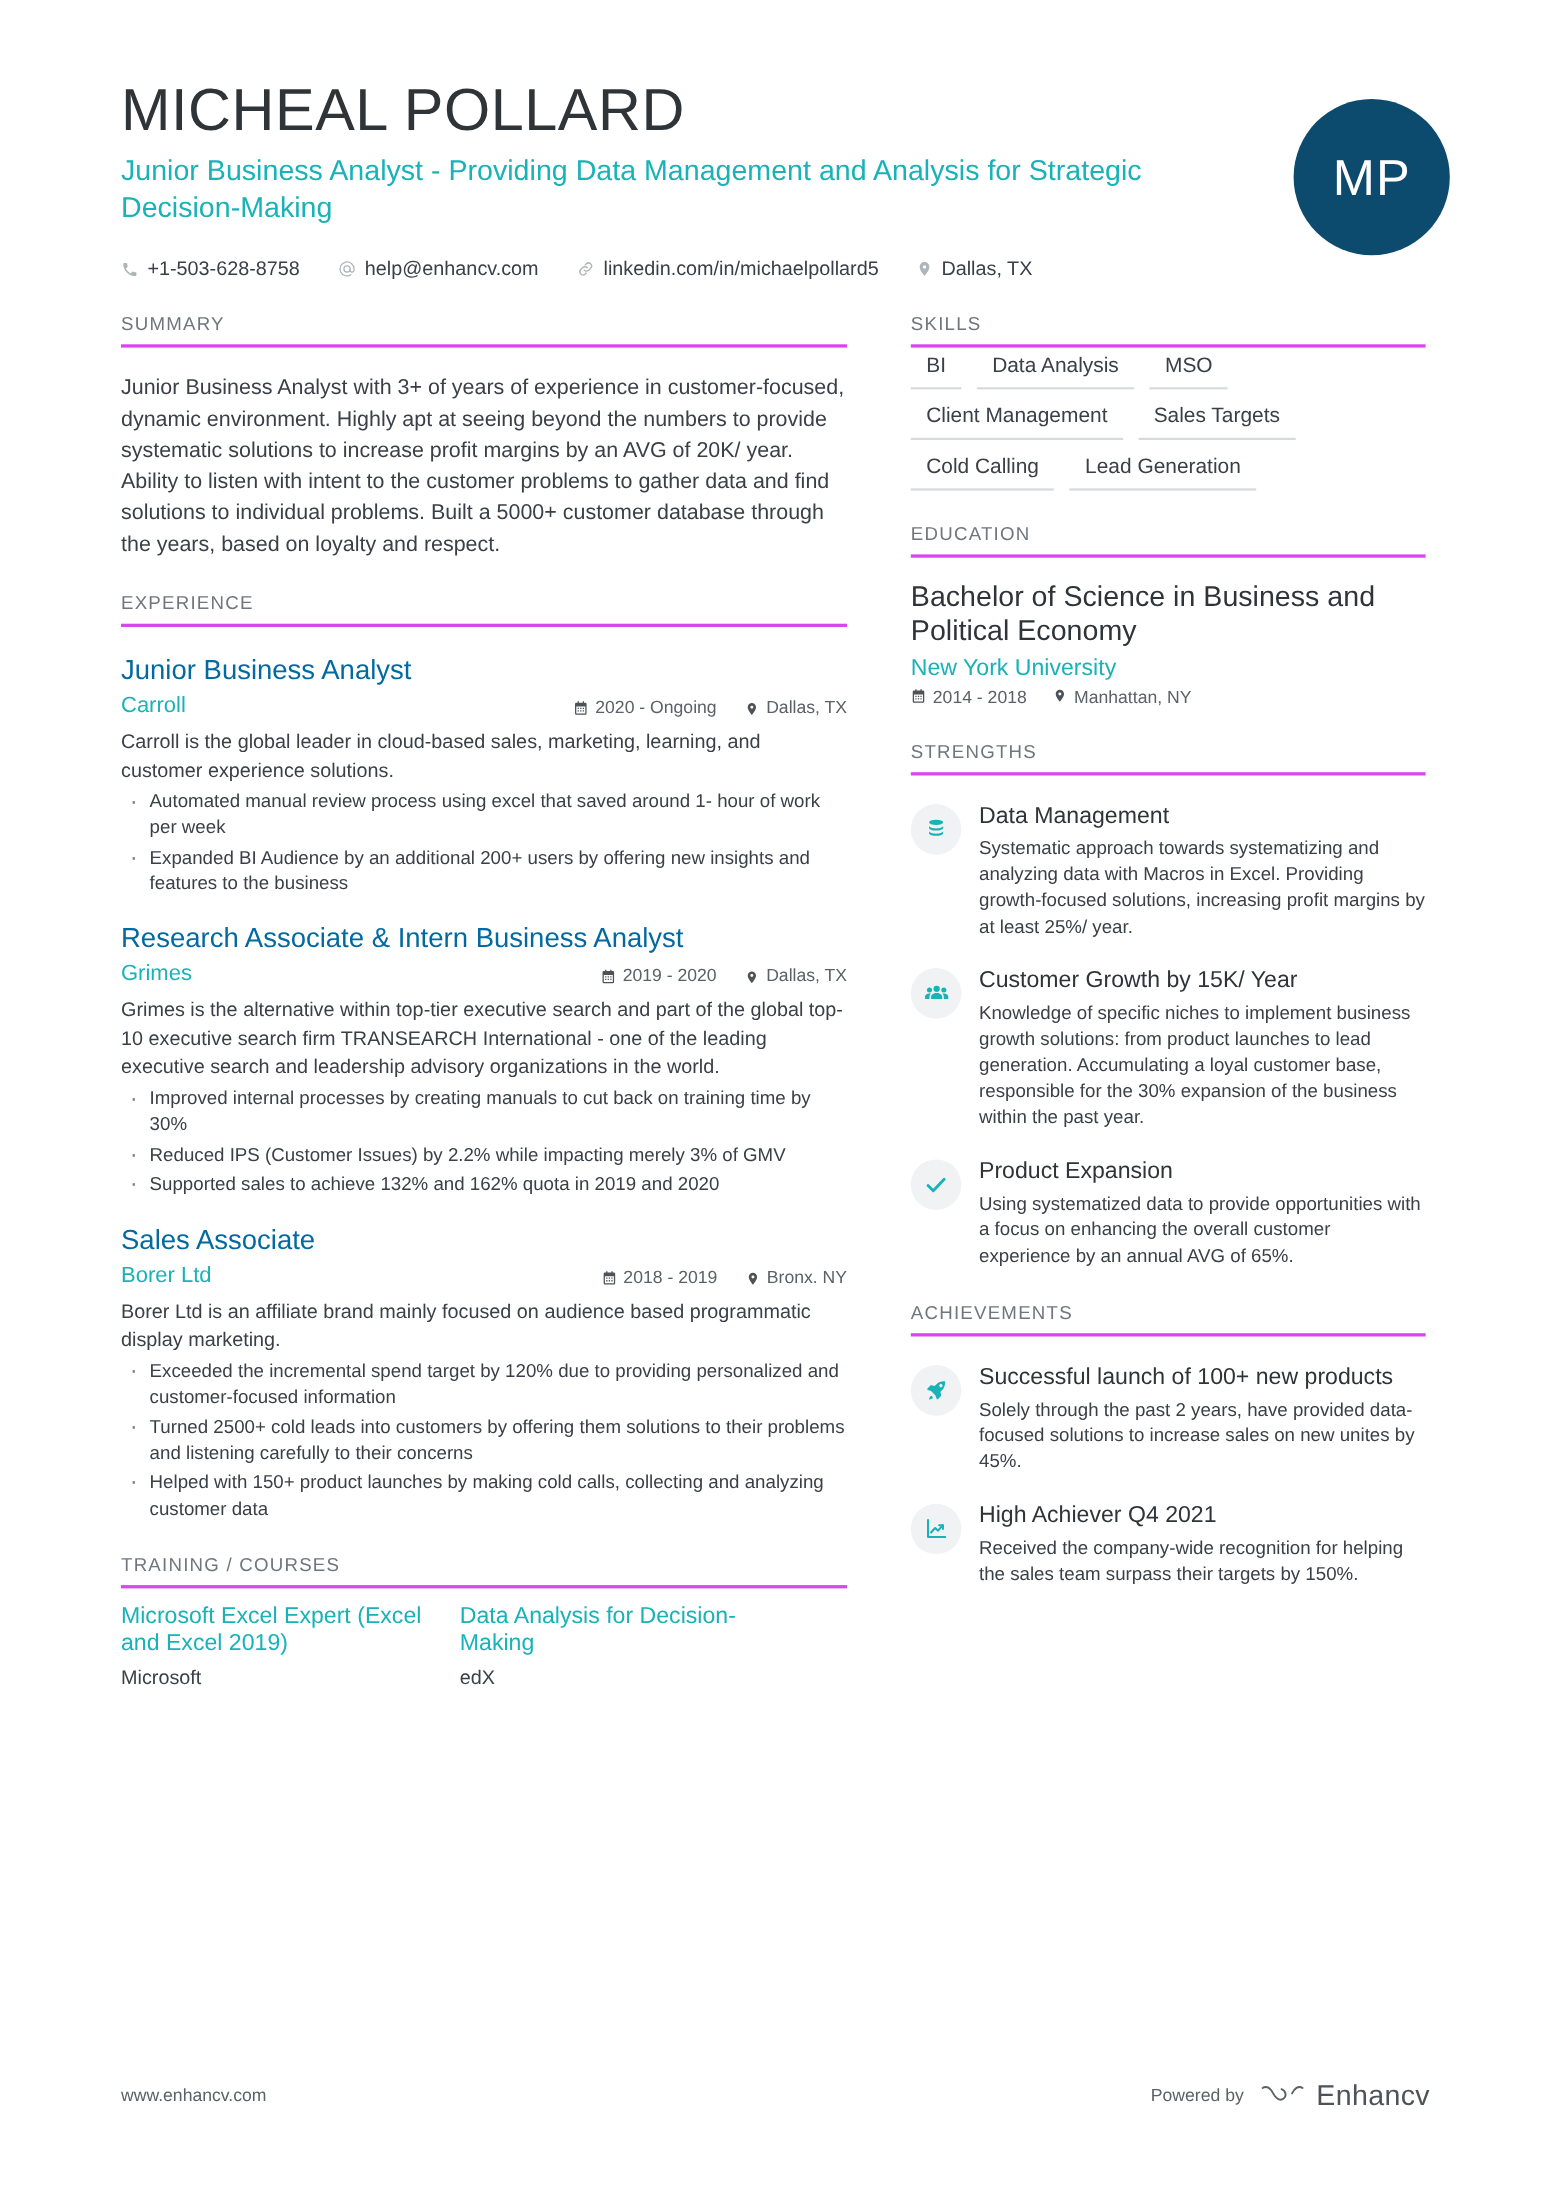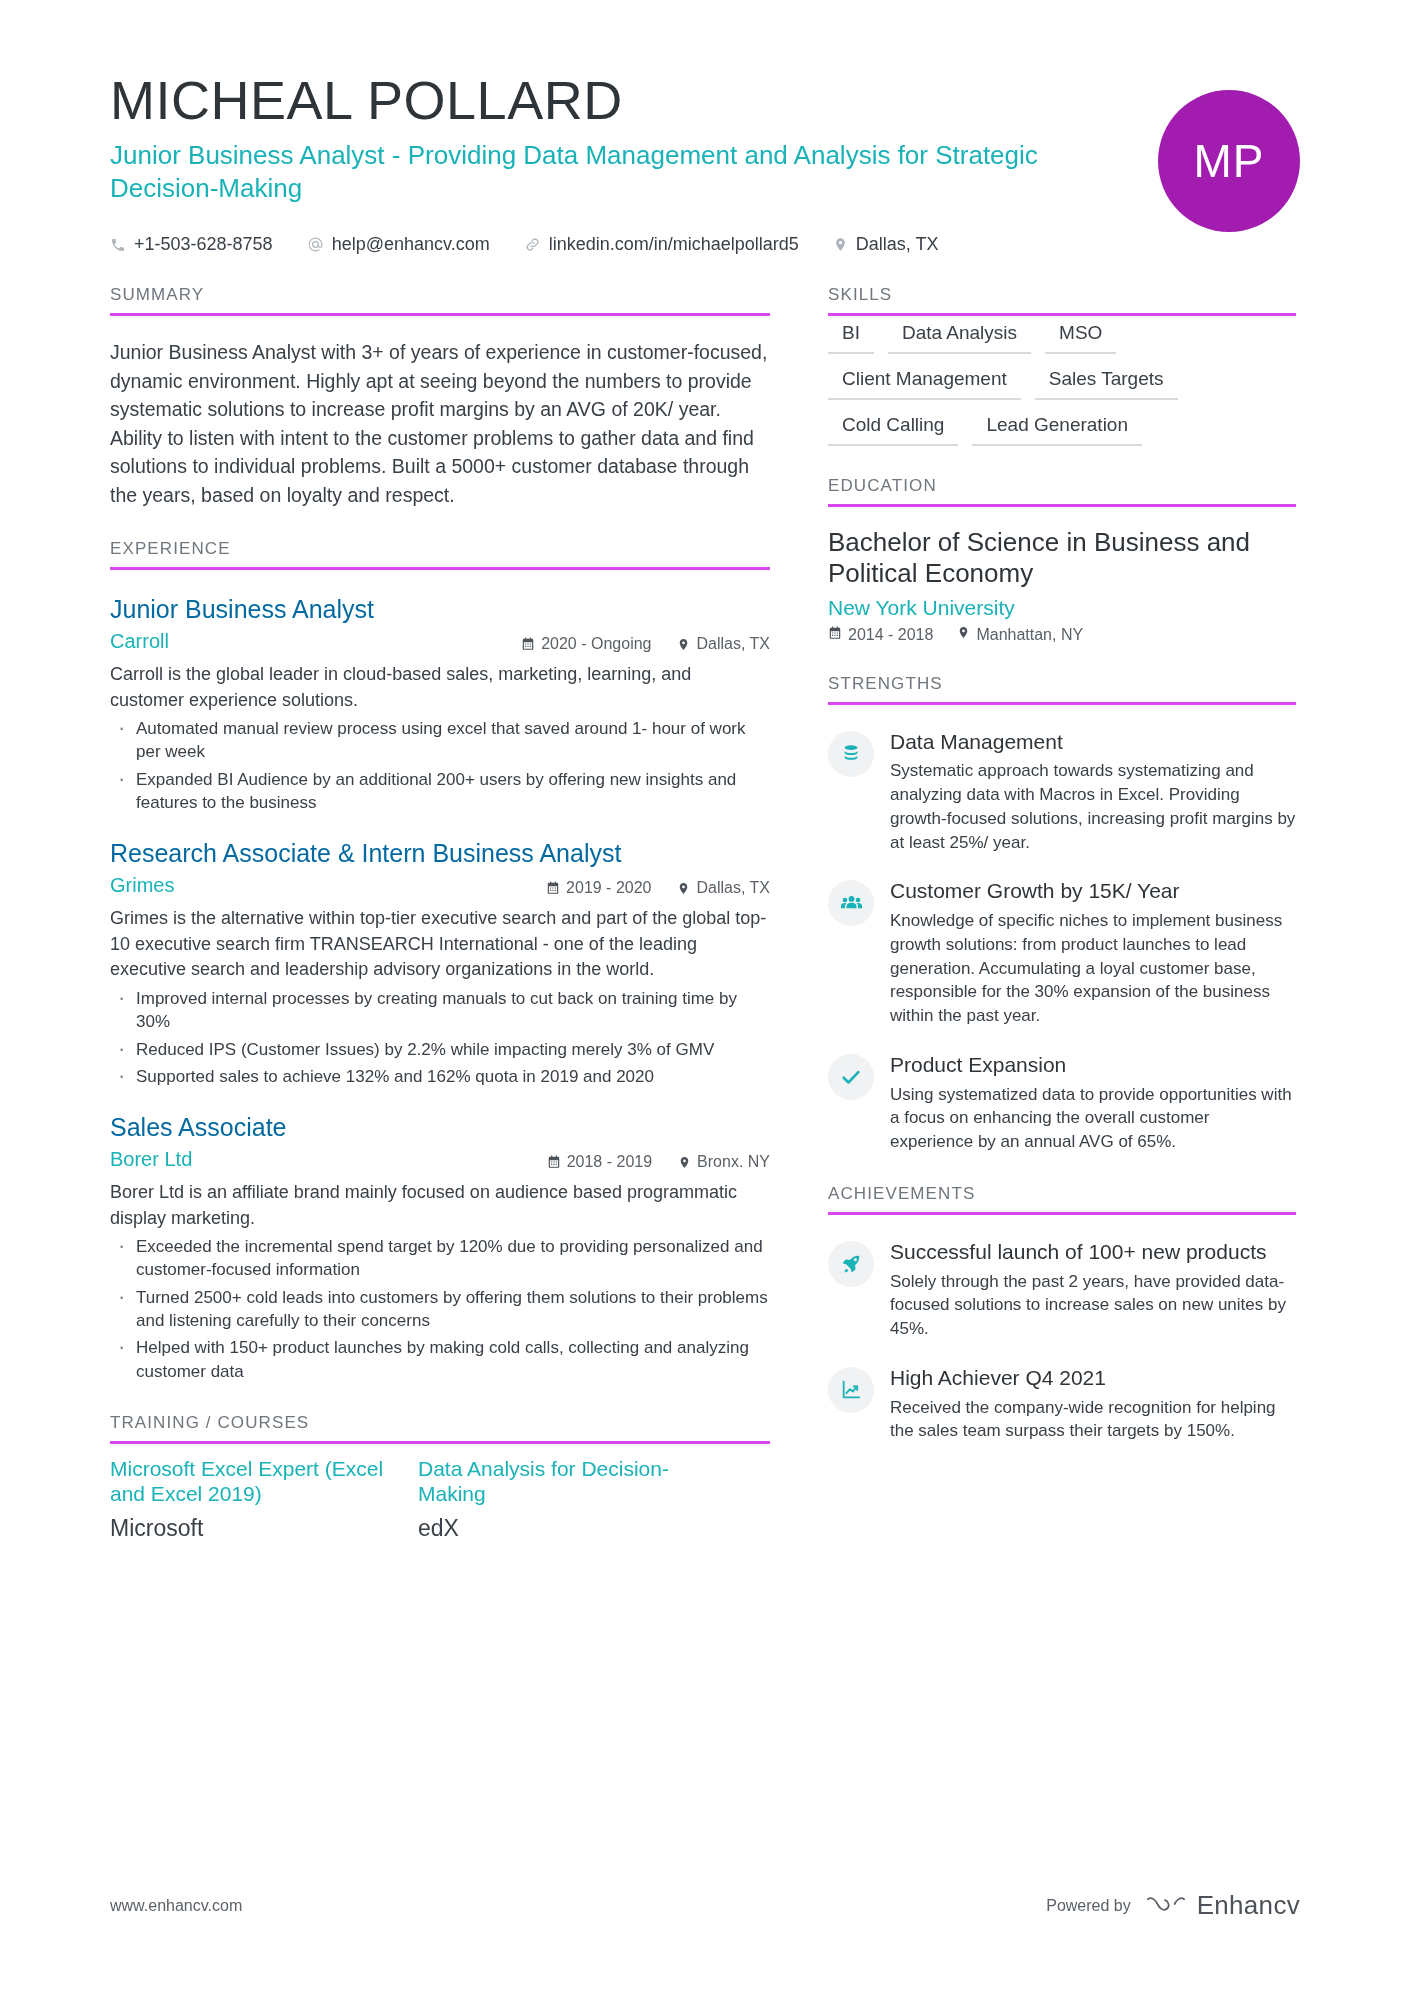--- a/index.html
+++ b/index.html
@@ -15,23 +15,23 @@
   .header { position: relative; padding: 72px 110px 0 110px; }
   .name {
     font-size: 54px; font-weight: 400; letter-spacing: 0.5px;
     color: #2f3439; line-height: 1.05; margin-bottom: 10px;
   }
   .headline {
     font-size: 26px; color: #18b2b7; line-height: 1.3; font-weight: 400;
     max-width: 965px;
   }
   .avatar {
-    position: absolute; right: 110px; top: 90px;
+    position: absolute; right: 92px; top: 90px;
     width: 142px; height: 142px; border-radius: 50%;
-    background: #a21caf; color: #fff;
+    background: #0c4a6e; color: #fff;
     display: flex; align-items: center; justify-content: center;
     font-size: 46px; letter-spacing: 1px;
   }
   .contact {
     display: flex; align-items: center; gap: 34px;
     margin-top: 28px; font-size: 18px; color: #3a4047;
     flex-wrap: wrap;
   }
   .contact .item { display: flex; align-items: center; gap: 8px; }
   .contact .gi { color: #aeb4b9; display:inline-flex; align-items:center; }
@@ -73,21 +73,21 @@
   }
   ul.bullets li::before {
     content: "\00b7"; position: absolute; left: 8px; top: -4px;
     font-size: 22px; color: #7b8288;
   }
 
   
   .courses { display: flex; gap: 24px; margin-top: 12px; }
   .course { width: 284px; }
   .course-name { font-size: 21px; color: #18b2b7; line-height: 1.22; }
-  .course-provider { font-size: 23px; color: #3a4047; margin-top: 8px; }
+  .course-provider { font-size: 18px; color: #3a4047; margin-top: 8px; }
 
   
   .skills { display: flex; flex-wrap: wrap; gap: 12px 14px; margin-top: 4px; }
   .skill {
     font-size: 19px; color: #3a4047; padding: 2px 14px 8px 14px;
     border-bottom: 2px solid #d7dadd;
   }
 
   
   .edu { margin-top: 20px; }

